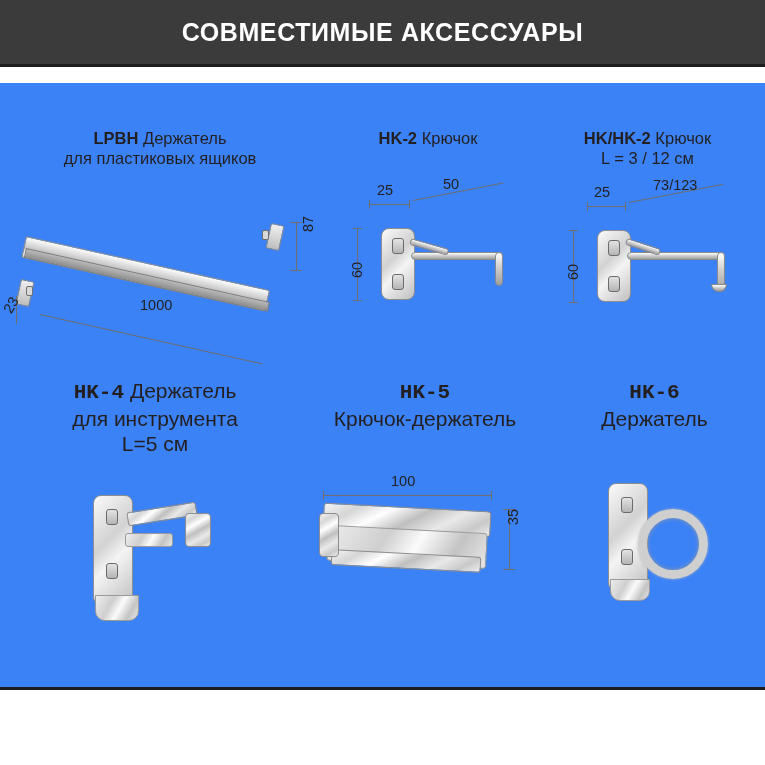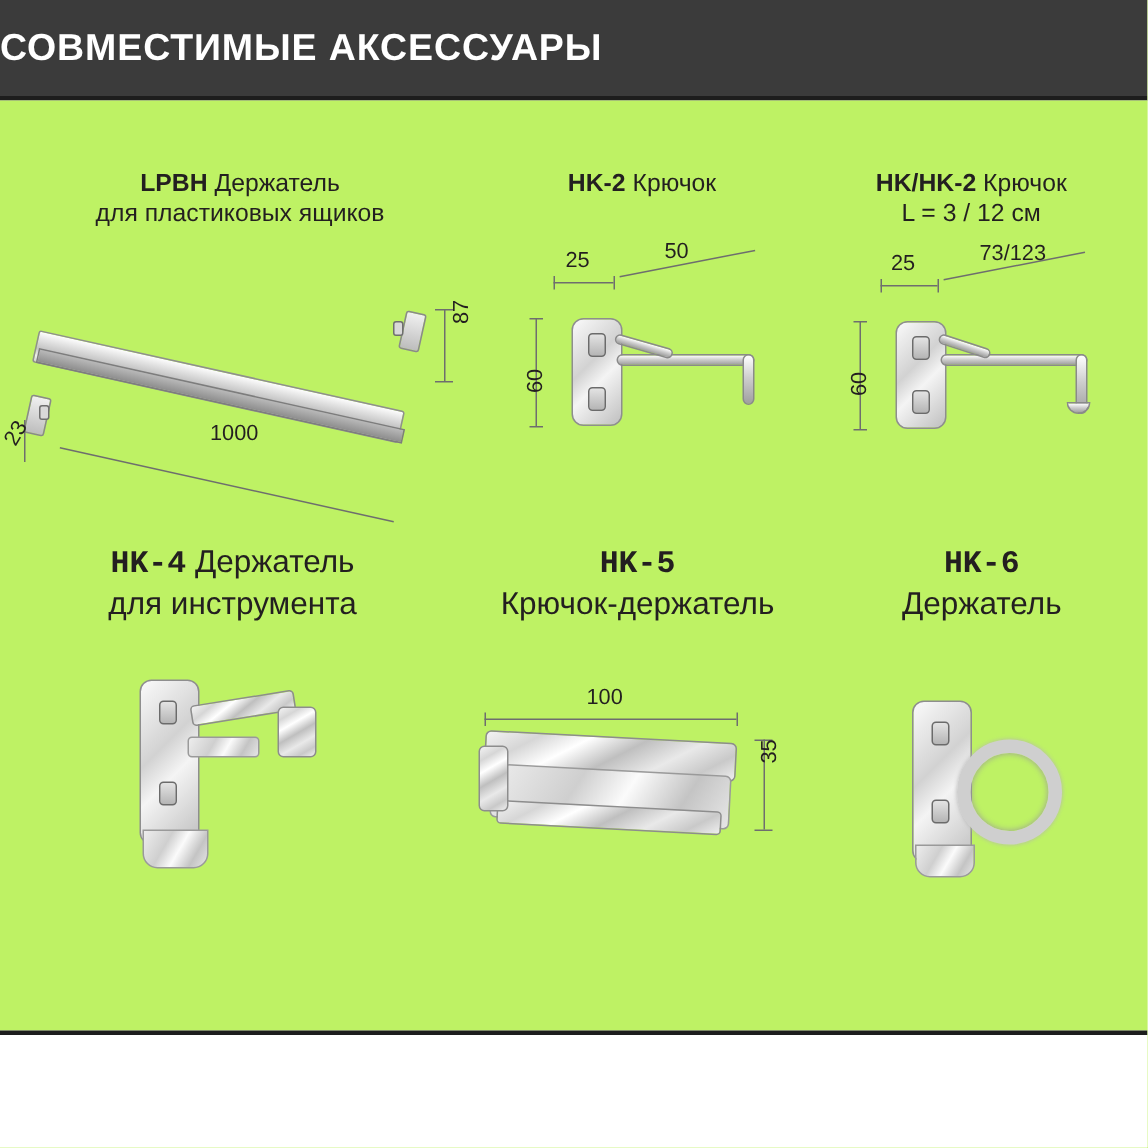--- a/index.html
+++ b/index.html
@@ -9,39 +9,39 @@
     background: #ffffff;
     font-family: "Liberation Sans", sans-serif;
     overflow: hidden;
     position: relative;
   }
 
   
   .header {
     position: absolute; left: 0; top: 0; width: 765px; height: 64px;
     background: #3b3b3b;
-    display: flex; align-items: center; 
+    display: flex; align-items: center; justify-content: center;
   }
   .header-title {
     color: #ffffff;
     font-size: 25px;
     font-weight: bold;
     letter-spacing: 0.6px;
     text-transform: uppercase;
     text-align: center;
   }
   .header-rule {
     position: absolute; left: 0; top: 64px; width: 765px; height: 3px;
     background: #1d1d1d;
   }
 
   
   .sheet {
-    position: absolute; left: 0; top: 67px; width: 765px; height: 620px;
-    background: #bef264;
+    position: absolute; left: 0; top: 83px; width: 765px; height: 620px;
+    background: #3b82f6;
   }
   .cell {
     position: absolute;
   }
   .cap {
     text-align: center;
     color: #231f20;
     line-height: 1.22;
   }
   .cap .code { font-weight: bold; }
@@ -244,20 +244,21 @@
       <div class="line h" style="left:24px; top:122px; width:9px;"></div>
       <div class="dim-label" style="left:20px; top:100px; transform:rotate(-90deg); transform-origin:left top;">60</div>
     </div>
   </div>
 
   <div class="cell" style="left:10px; top:295px; width:290px; height:300px;">
     <div class="cap r2">
       <span class="code">HK-4</span>
       <span>Держатель</span>
       <span class="sub">для инструмента</span>
+      <span class="sub">L=5 см</span>
     </div>
 
     <div class="art" style="width:240px; height:170px; margin-top:28px;">
       <div class="plate-tall" style="left:58px; top:10px; height:110px; width:40px;"></div>
       <div class="slot" style="left:71px; top:24px;"></div>
       <div class="slot" style="left:71px; top:78px;"></div>
       <div class="metal" style="position:absolute; left:92px; top:22px; width:70px; height:14px; transform:rotate(-9deg); border-radius:3px;"></div>
       <div class="metal" style="position:absolute; left:150px; top:28px; width:26px; height:34px; border-radius:4px;"></div>
       <div class="metal-soft" style="position:absolute; left:90px; top:48px; width:48px; height:14px; border-radius:3px;"></div>
       <div class="metal-soft" style="position:absolute; left:60px; top:110px; width:44px; height:26px; border-radius:0 0 10px 10px;"></div>

